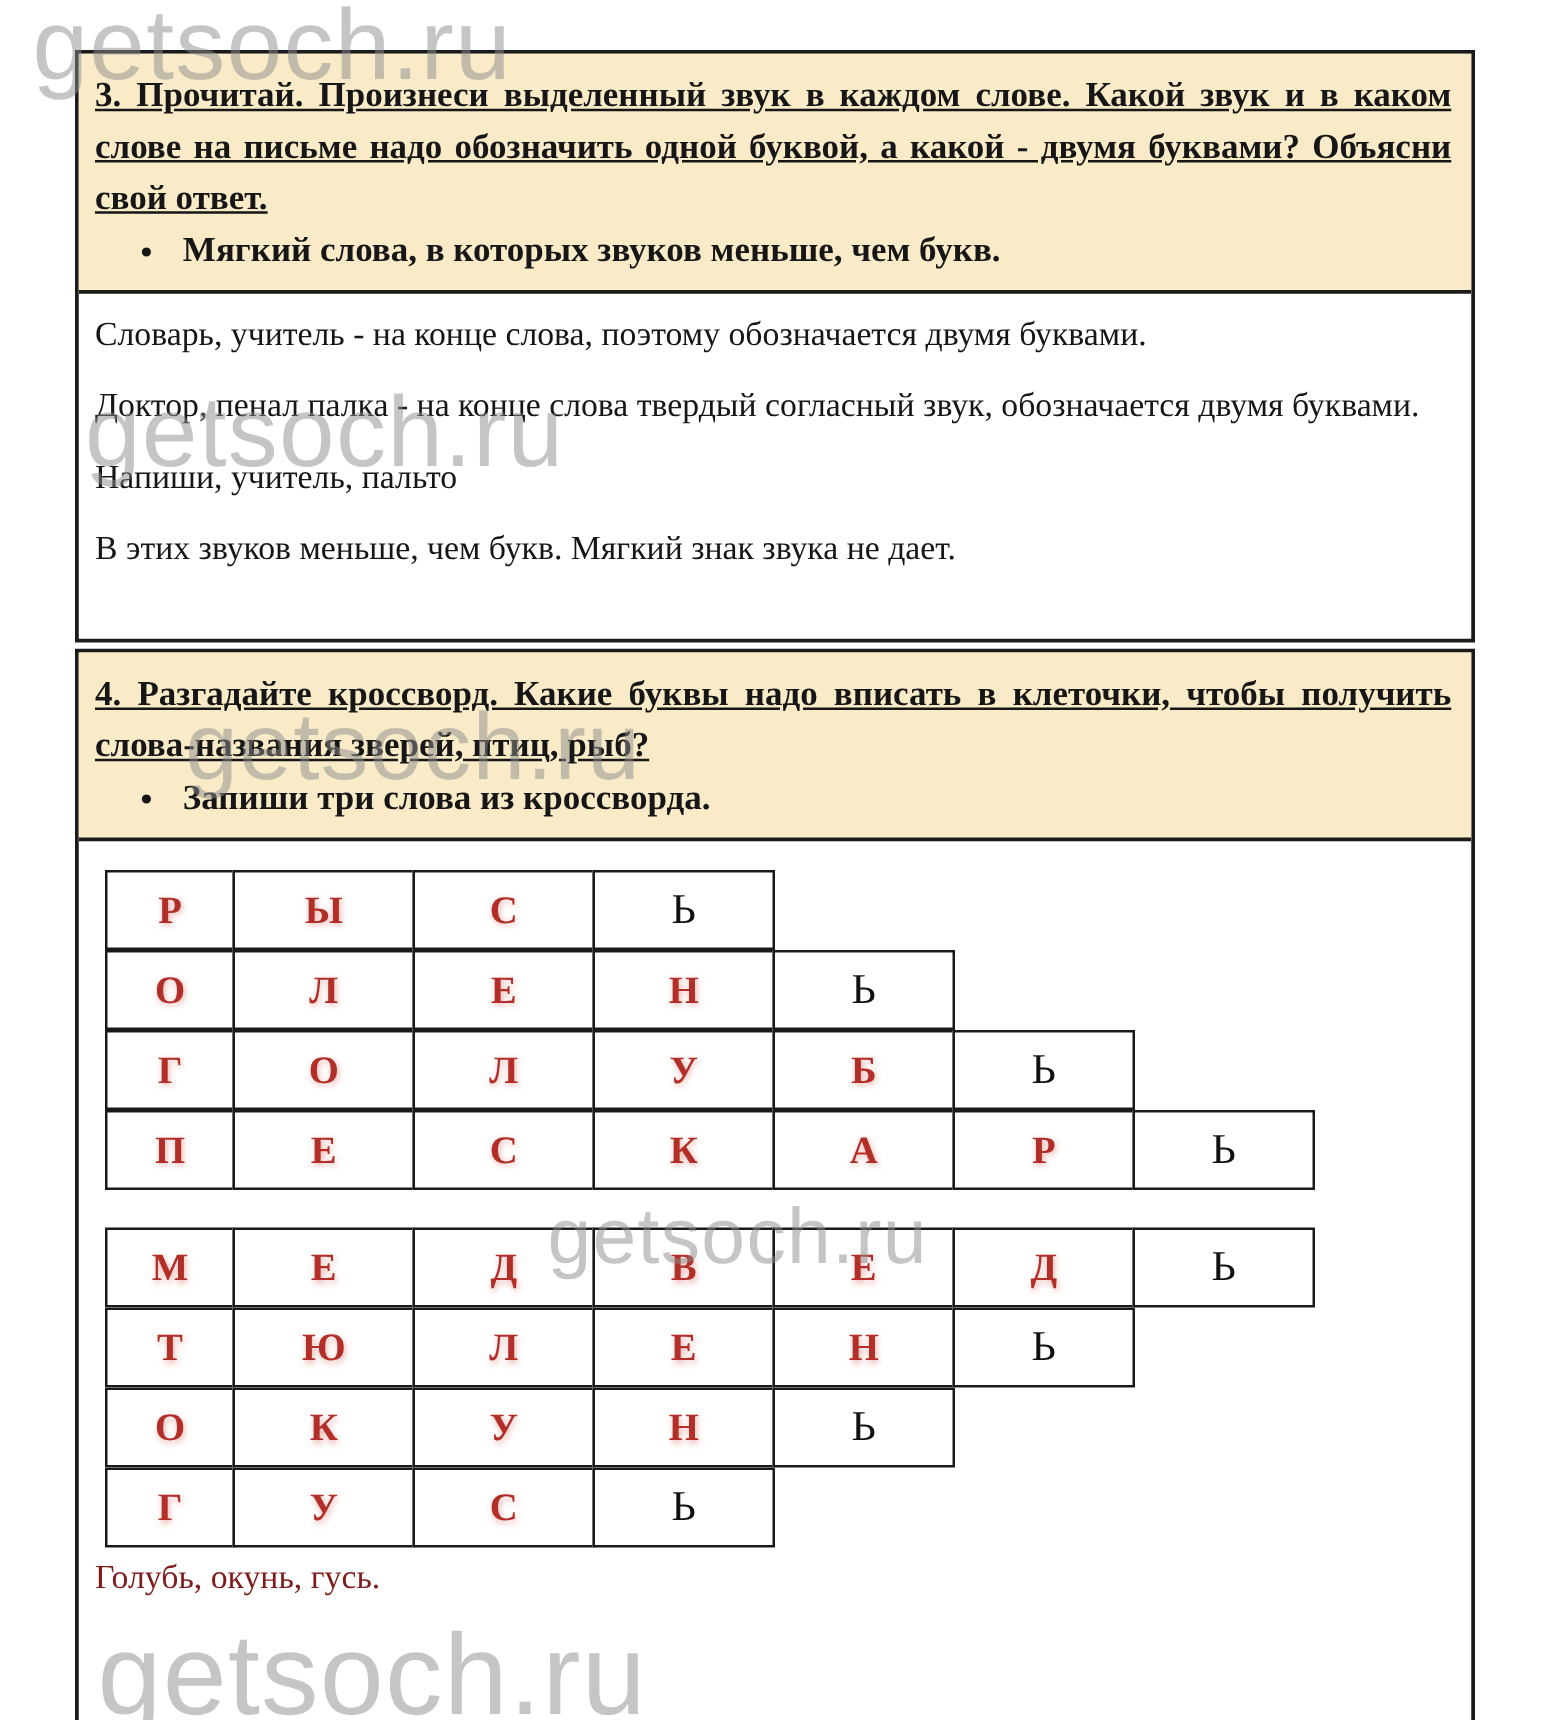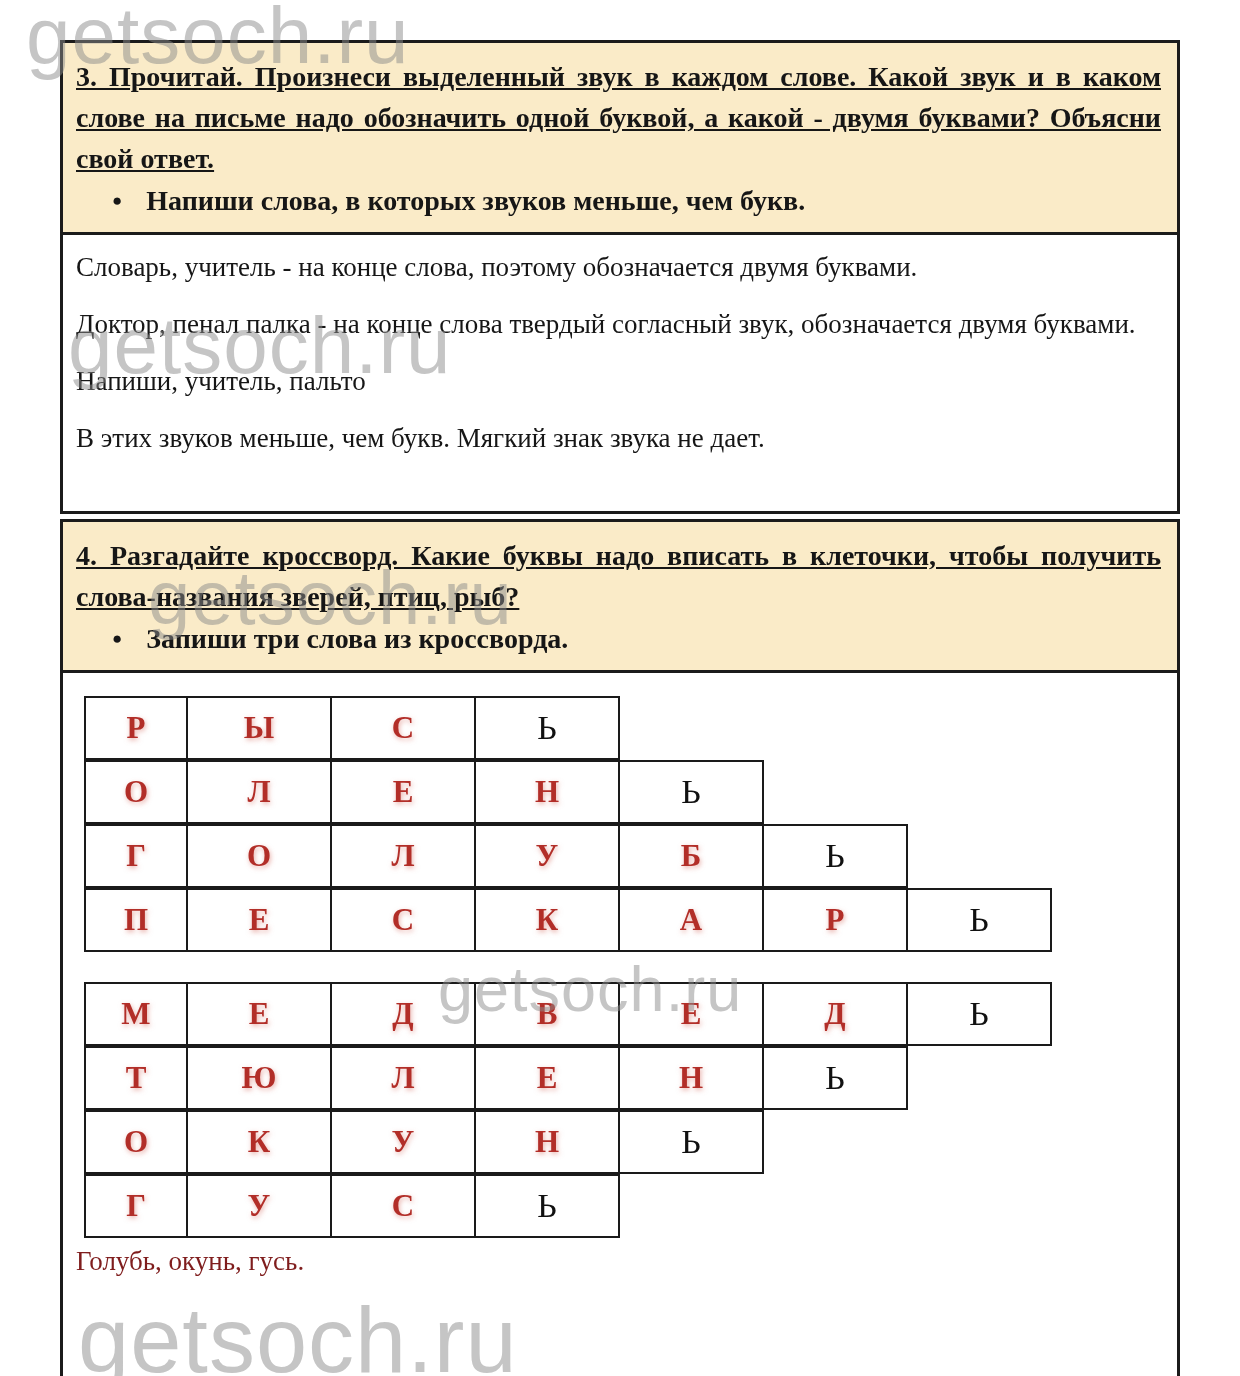--- a/index.html
+++ b/index.html
@@ -85,21 +85,21 @@
 </head>
 <body>
 
 <div class="page">
 
   <section class="group group-task3">
     <div class="task-header">
       <p class="head-text">3. Прочитай. Произнеси выделенный звук в каждом слове. Какой звук и в каком слове на письме надо обозначить одной буквой, а какой - двумя буквами? Объясни свой ответ.</p>
       <div class="bullet-row">
         <span class="bullet-glyph">●</span>
-        <span>Напиши слова, в которых звуков меньше, чем букв.</span>
+        <span>Мягкий слова, в которых звуков меньше, чем букв.</span>
       </div>
     </div>
     <div class="task-answer">
       <p>Словарь, учитель - на конце слова, поэтому обозначается двумя буквами.</p>
       <p>Доктор, пенал палка - на конце слова твердый согласный звук, обозначается двумя буквами.</p>
       <p>Напиши, учитель, пальто</p>
       <p>В этих звуков меньше, чем букв. Мягкий знак звука не дает.</p>
     </div>
   </section>
 

